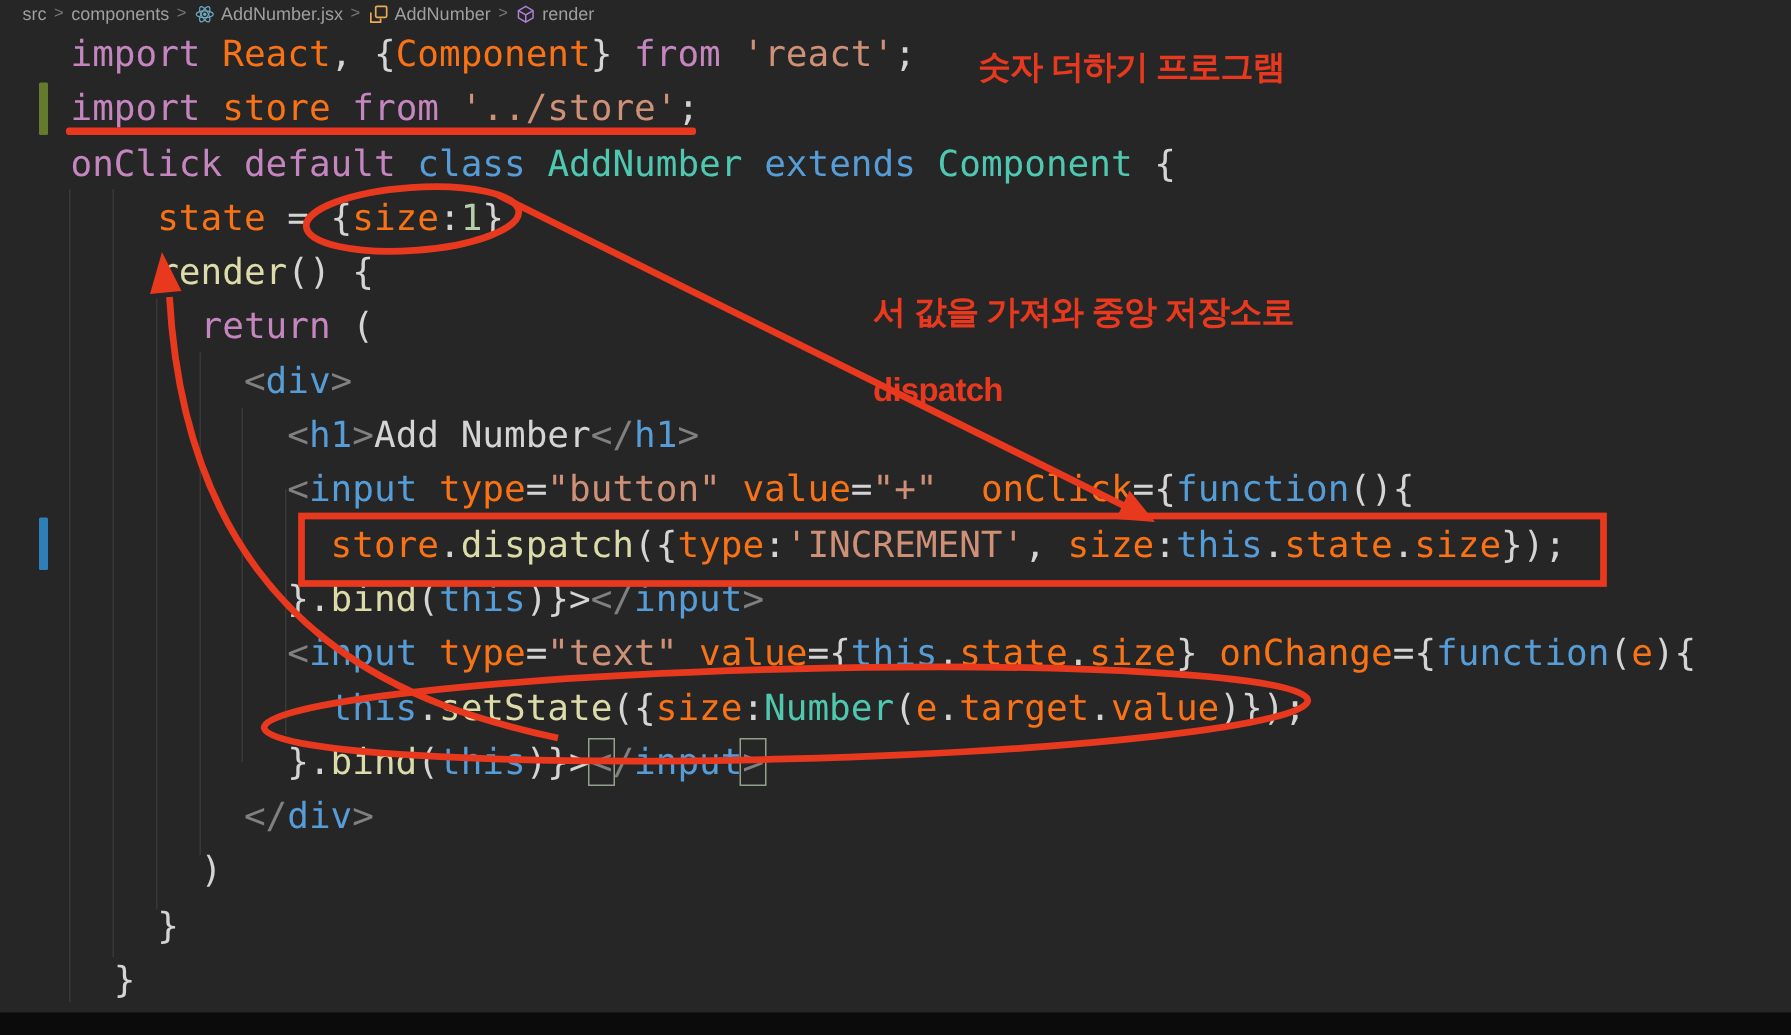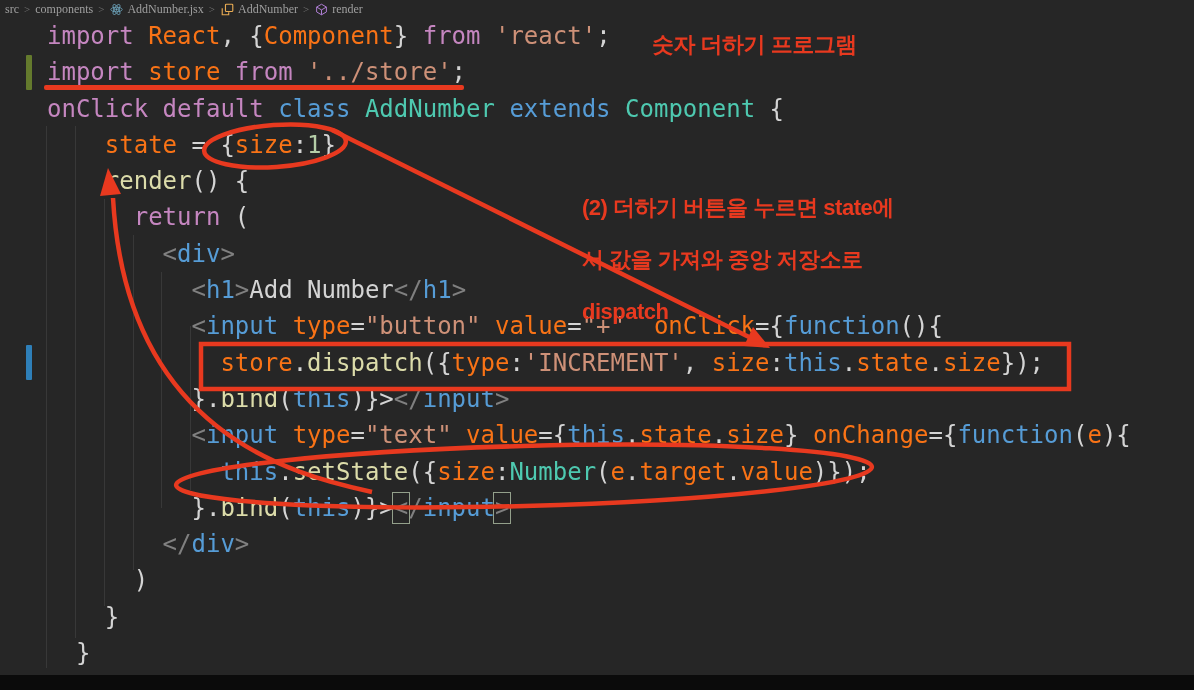--- a/index.html
+++ b/index.html
@@ -1,20 +1,20 @@
 <!DOCTYPE html>
 <html><head>
 <meta charset="utf-8">
 <style>
   html,body{margin:0;padding:0;background:#000;}
   .screen{position:relative;width:1194px;height:690px;background:#262626;overflow:hidden;
           font-family:"DejaVu Sans Mono", monospace;}
   
   .breadcrumb{position:absolute;top:0;left:0;right:0;height:18px;display:flex;align-items:center;
-              padding-left:5px;font-family:Liberation Serif, serif;font-size:12px;color:#9f9f9f;}
+              padding-left:15px;font-family:Liberation Sans, sans-serif;font-size:12px;color:#9f9f9f;}
   .bc-item{display:flex;align-items:center;gap:4px;white-space:nowrap;cursor:pointer;}
   .bc-sep{color:#767676;margin:0 5px;font-size:11px;}
   .bc-icon{display:inline-flex;width:14px;height:14px;align-items:center;justify-content:center;}
   
   .code{position:absolute;left:47px;top:18px;font-size:24px;line-height:36.3px;color:#d4d4d4;}
   .line{white-space:pre;height:36.3px;}
   .c-kw{color:#c586c0;} .c-kw2{color:#569cd6;} .c-var{color:#f97316;} .c-type{color:#4ec9b0;}
   .c-fn{color:#dcdcaa;} .c-str{color:#ce9178;} .c-num{color:#b5cea8;} .c-tag{color:#569cd6;}
   .c-pn{color:#d4d4d4;} .c-txt{color:#d4d4d4;} .c-ab{color:#808080;}
   .c-ub{color:#808080;outline:1.5px solid #93a08b;outline-offset:1px;}
@@ -122,19 +122,18 @@
     <line x1="332" y1="130" x2="749" y2="337" stroke="#e8391f" stroke-width="4.5"></line>
     <polygon points="770,348 744,346 753,327" fill="#e8391f"></polygon>
     <rect x="201" y="344" width="868" height="45" fill="none" stroke="#e8391f" stroke-width="4.5"></rect>
     <ellipse cx="524" cy="476" rx="348" ry="30" fill="none" stroke="#e8391f" stroke-width="4.5" transform="rotate(-1.5 524 476)"></ellipse>
     <path d="M 372 492 C 290 474, 126 432, 113 198" fill="none" stroke="#e8391f" stroke-width="4.5"></path>
     <polygon points="108,168 121,194 100,196" fill="#e8391f"></polygon>
   </svg>
 
   <div class="ann" style="left: 652px; top: 30px; color: rgb(232, 57, 31);">숫자 더하기 프로그램</div>
   <div class="ann" style="left: 582px; top: 182px; color: rgb(232, 57, 31);" id="note2">
-      <div class="ann2-line">(2) 더하기 버튼을 누르면 state에</div>
       <div class="ann2-line">서 값을 가져와 중앙 저장소로</div>
       <div class="ann2-line">dispatch</div>
     </div>
 
   <div class="bottom-bar"></div>
 </div>
 
 </body></html>

